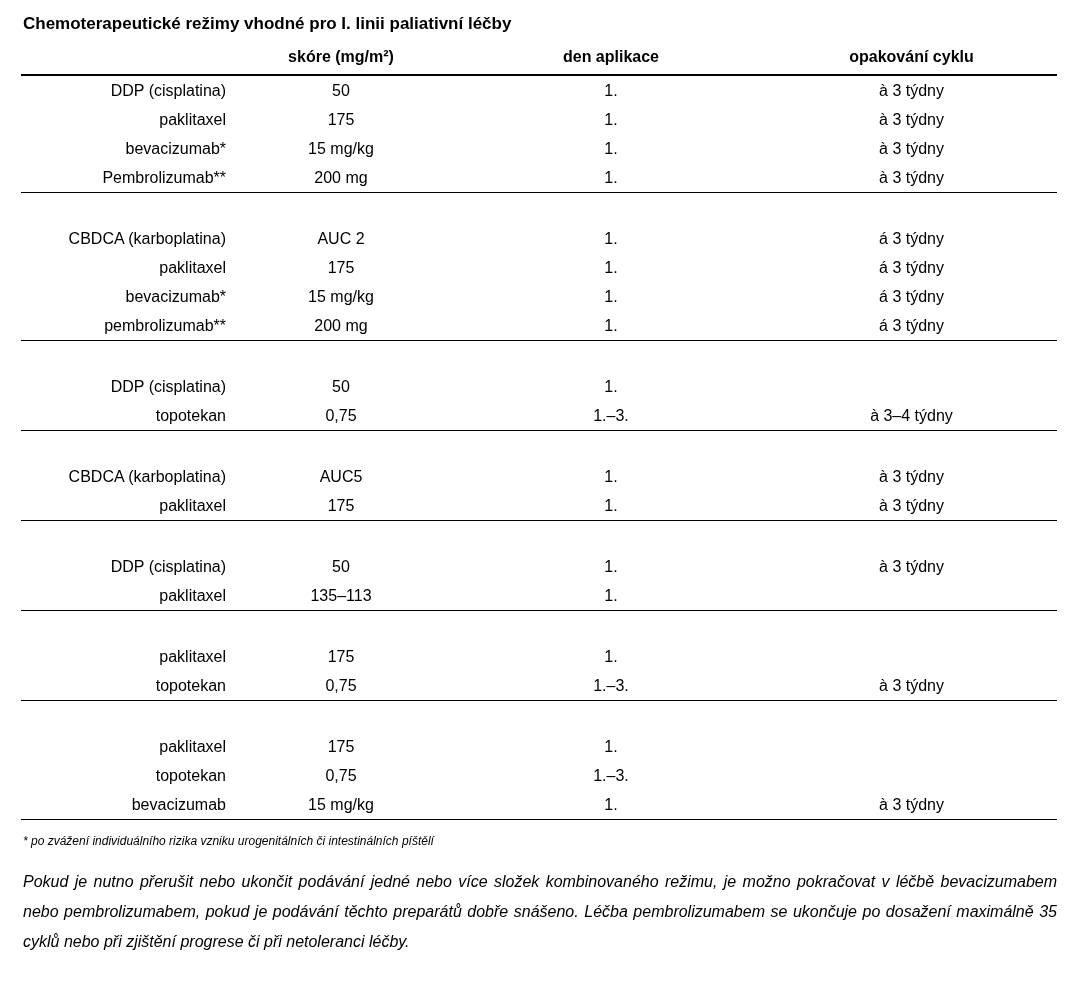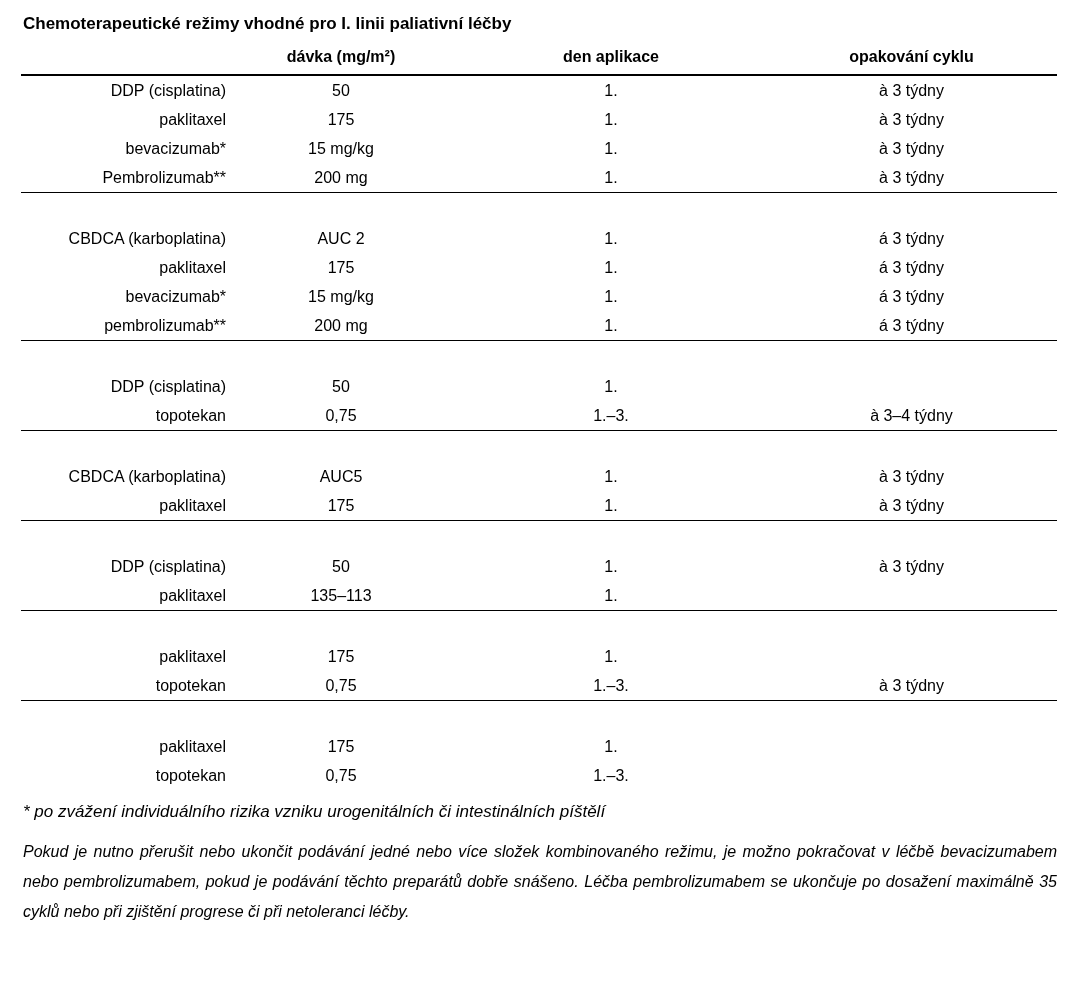--- a/index.html
+++ b/index.html
@@ -50,21 +50,21 @@
     white-space: nowrap;
   }
   tbody td.c1 {
     text-align: right;
     padding-left: 2px;
   }
   tr.glast td { border-bottom: 1.5px solid #000; }
   tr.spacer td { height: 31px; border: none; }
   .footnotes {
     margin-top: 12px;
-    font-size: 17px;
+    font-size: 12px;
     font-style: italic;
   }
   .footnotes p { margin: 0 0 16px 2px; line-height: 19px; }
   .note {
     margin: 10px 0 0 2px;
     font-size: 16px;
     font-style: italic;
     line-height: 30px;
     text-align: justify;
     width: 1034px;
@@ -78,21 +78,21 @@
 <table class="regimen">
   <colgroup>
     <col class="w1">
       <col class="w2">
       <col class="w3">
       <col class="w4">
   </colgroup>
   <thead>
     <tr>
       <th class="c1"></th>
-      <th>dávka (mg/m²)</th>
+      <th>skóre (mg/m²)</th>
       <th>den aplikace</th>
       <th>opakování cyklu</th>
     </tr>
   </thead>
   <tbody>
 
     <tr>
       <td class="c1">DDP (cisplatina)</td>
       <td>50</td>
       <td>1.</td>
@@ -217,20 +217,26 @@
       <td>175</td>
       <td>1.</td>
       <td></td>
     </tr>
     <tr>
       <td class="c1">topotekan</td>
       <td>0,75</td>
       <td>1.–3.</td>
       <td></td>
     </tr>
+    <tr class="glast">
+      <td class="c1">bevacizumab</td>
+      <td>15 mg/kg</td>
+      <td>1.</td>
+      <td>à 3 týdny</td>
+    </tr>
   </tbody>
 </table>
 
 <div class="footnotes">
   <p>* po zvážení individuálního rizika vzniku urogenitálních či intestinálních píštělí</p>
 </div>
 
 <p class="note">Pokud je nutno přerušit nebo ukončit podávání jedné nebo více složek kombinovaného režimu, je možno pokračovat v léčbě bevacizumabem nebo pembrolizumabem, pokud je podávání těchto preparátů dobře snášeno. Léčba pembrolizumabem se ukončuje po dosažení maximálně 35 cyklů nebo při zjištění progrese či při netoleranci léčby.</p>
 
 </body></html>

